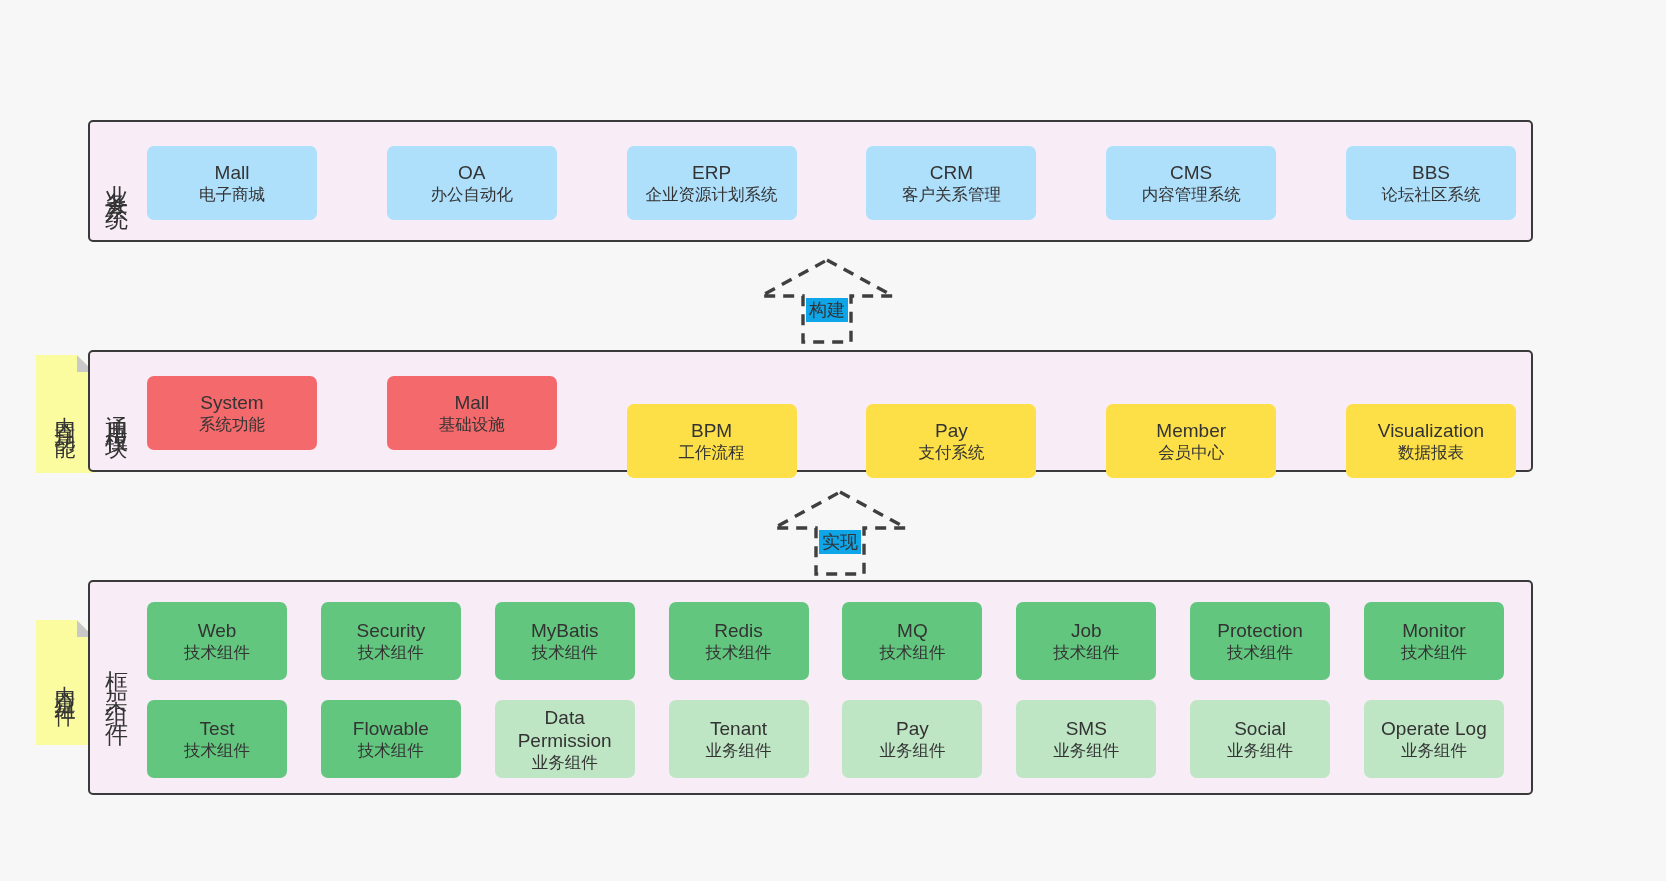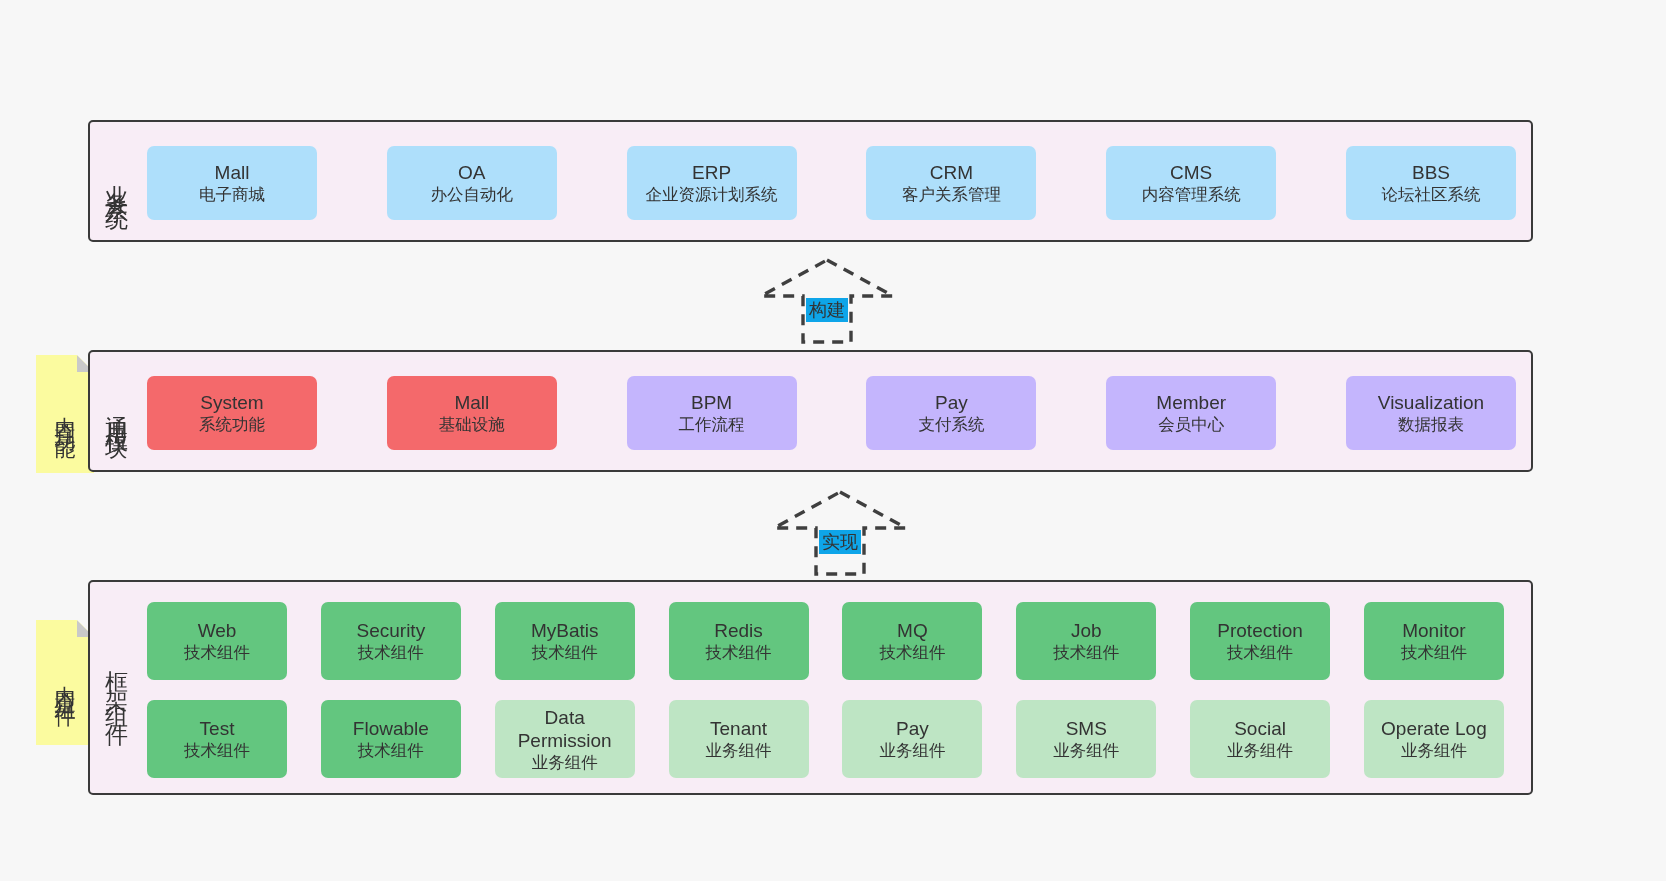--- a/index.html
+++ b/index.html
@@ -30,21 +30,21 @@
     border-radius:7px;display:flex;flex-direction:column;
     align-items:center;justify-content:center;text-align:center;
     color:#333;box-sizing:border-box;padding:2px 4px;
   }
   .row-wide .box{width:170px;height:74px;}
   .row-grid .box{width:140px;height:78px;}
   .box-title{font-size:19px;line-height:1.22;}
   .box-sub{font-size:16.5px;line-height:1.25;text-align:center;}
   .blue{background:#aedffb;}
   .red{background:#f4696b;}
-  .pink{background:#c4b5fd;}
+  .pink{background:#fde047;margin-top:28px;}
   .green{background:#63c67f;}
   .lightgreen{background:#bee5c4;}
 
   
   .note{
     position:absolute;left:36px;width:58px;background:#fbfb9f;z-index:1;
     clip-path:polygon(0 0,calc(100% - 17px) 0,100% 17px,100% 100%,0 100%);
   }
   .note-fold{
     position:absolute;top:0;right:0;width:17px;height:17px;

